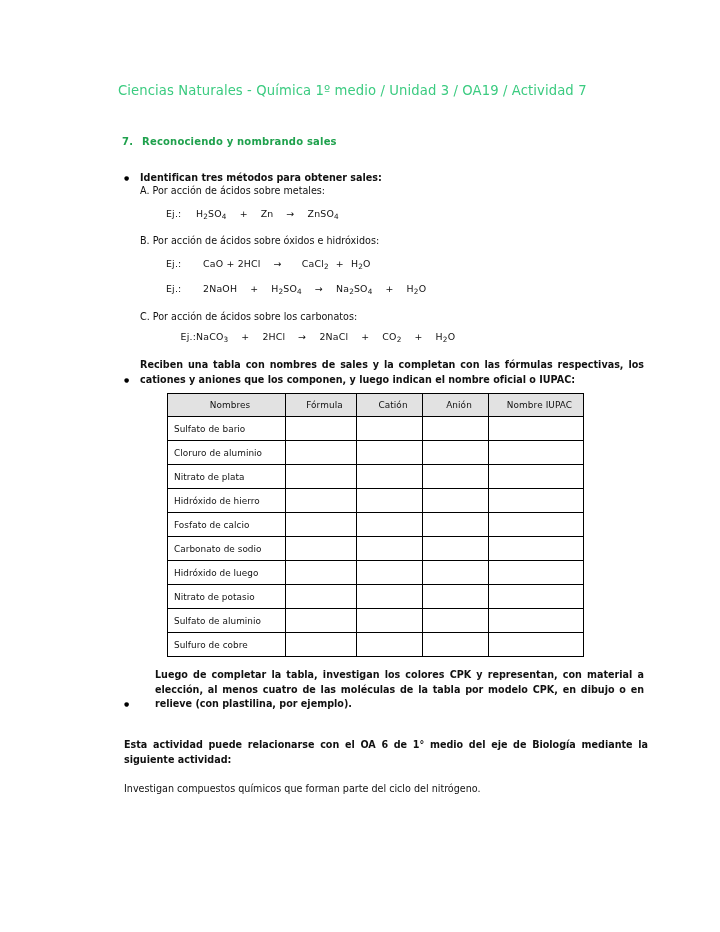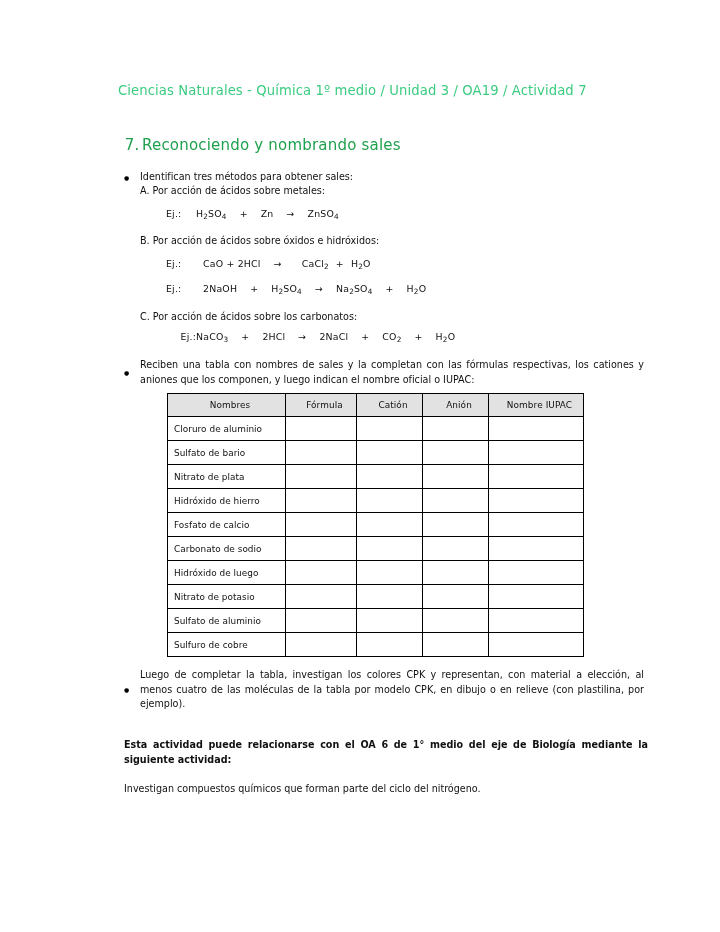--- a/index.html
+++ b/index.html
@@ -31,55 +31,55 @@
     font-size: 13.2px;
     line-height: 17px;
     color: #3bcb80;
     letter-spacing: 0.1px;
     white-space: nowrap;
   }
   .activity-heading {
     position: absolute;
     left: 122px;
     top: 136px;
-    font-size: 15px;
-    font-weight: normal;
+    font-size: 10px;
+    font-weight: bold;
     color: #1fa14d;
     letter-spacing: 0.2px;
-    text-align: center;
   }
   .activity-heading .num {
     display: inline-block;
     width: 20px;
   }
 
   
   .bullet-row {
     position: absolute;
     display: flex;
-    align-items: center;
+    align-items: flex-end;
+    font-weight: bold;
   }
   .bullet-dot {
     width: 16px;
     flex: 0 0 16px;
     font-size: 9px;
     line-height: 14.5px;
     color: #000;
   }
   .bullet-dot::before { content: "\25CF"; font-size: 6px; }
   .bullet-text {
     font-size: 9.6px;
     line-height: 14.6px;
     color: #111;
   }
 
   #b1 { left: 124px; top: 170px; width: 460px; }
   #b2 { left: 124px; top: 358px; width: 520px; }
   #b2 .bullet-text { text-align: justify; }
-  #b3 { left: 124px; top: 668px; width: 520px; }
+  #b3 { left: 124px; top: 668px; width: 520px; gap: 15px; }
   #b3 .bullet-text { text-align: justify; }
 
   .sub-line {
     position: absolute;
     font-size: 9.6px;
     line-height: 14.6px;
     color: #111;
   }
   .eq-line {
     position: absolute;
@@ -217,28 +217,28 @@
       <tr>
         <th>Nombres</th>
         <th>Fórmula</th>
         <th>Catión</th>
         <th>Anión</th>
         <th>Nombre IUPAC</th>
       </tr>
     </thead>
     <tbody>
         <tr>
+          <td class="name-cell">Sulfato de bario</td>
+          <td></td>
+          <td></td>
+          <td></td>
+          <td></td>
+        </tr>
+        <tr>
           <td class="name-cell">Cloruro de aluminio</td>
-          <td></td>
-          <td></td>
-          <td></td>
-          <td></td>
-        </tr>
-        <tr>
-          <td class="name-cell">Sulfato de bario</td>
           <td></td>
           <td></td>
           <td></td>
           <td></td>
         </tr>
         <tr>
           <td class="name-cell">Nitrato de plata</td>
           <td></td>
           <td></td>
           <td></td>

